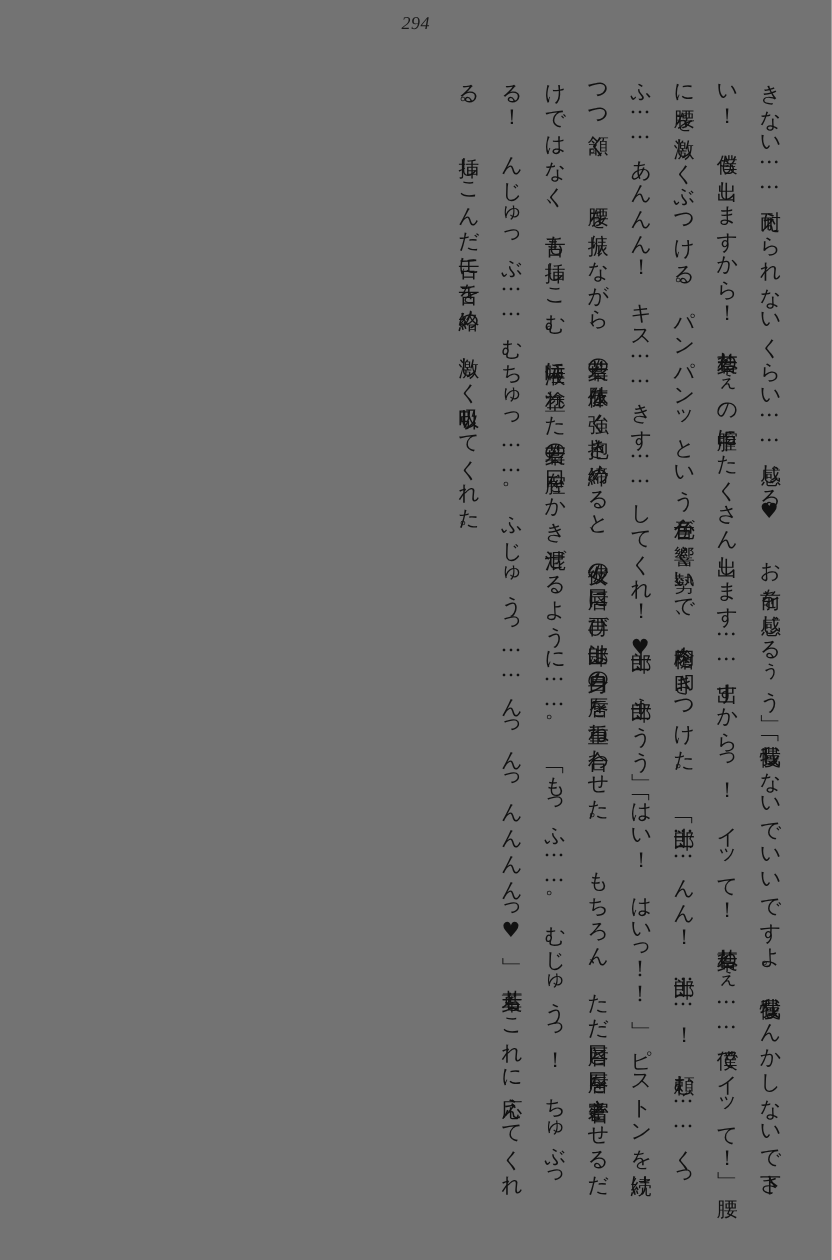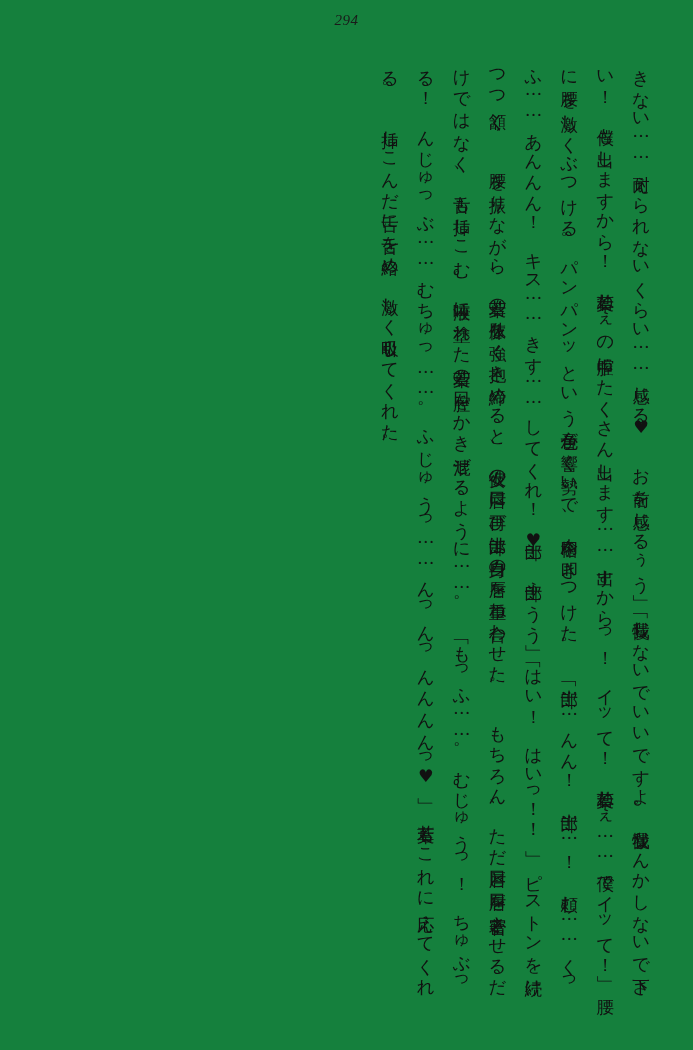--- a/index.html
+++ b/index.html
@@ -12,21 +12,21 @@
     height: 1050px;
     overflow: hidden;
     font-family: "DejaVu Serif", "Liberation Serif", serif;
     color: #000000;
   }
   .page {
     position: relative;
     width: 693px;
     height: 1050px;
     box-sizing: border-box;
-    background: #15803d;
+    background: #737373;
     padding-left: 12px;
   }
   .page-number {
     position: absolute;
     top: 12px;
     left: 0;
     width: 693px;
     text-align: center;
     font-family: "Liberation Serif", "DejaVu Serif", serif;
     font-style: italic;

